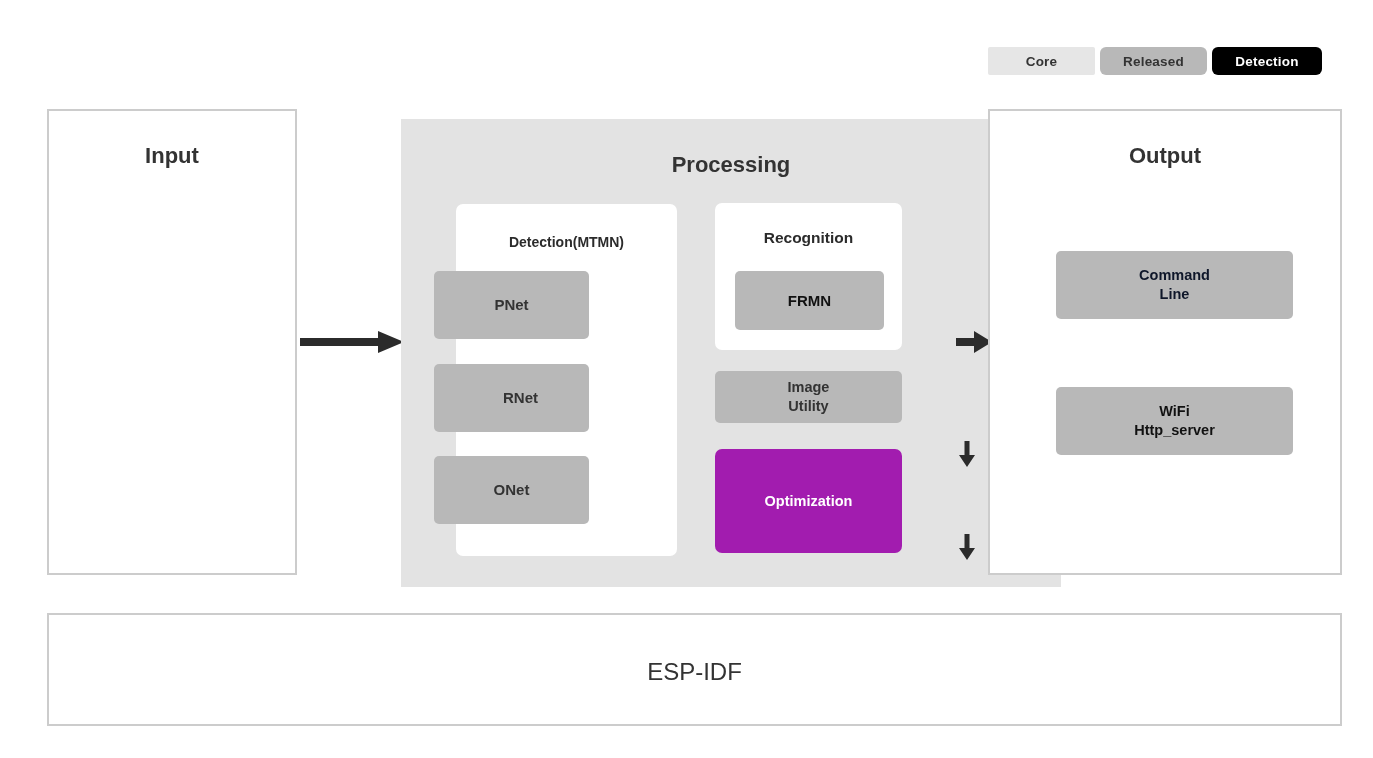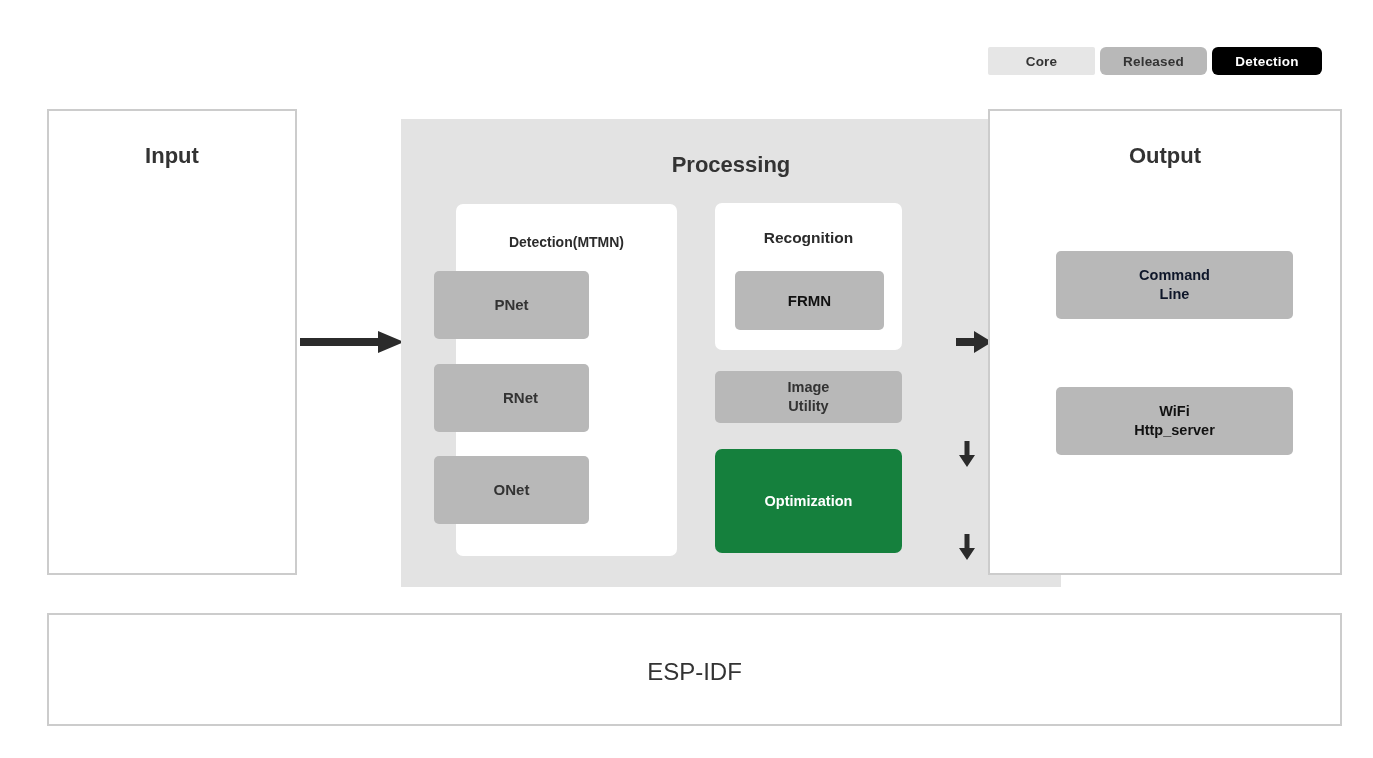--- a/index.html
+++ b/index.html
@@ -127,21 +127,21 @@
     border-radius: 5px;
     display: flex;
     align-items: center;
     justify-content: center;
     text-align: center;
     line-height: 1.28;
   }
   .black-box {
     position: absolute;
     box-sizing: border-box;
-    background: #15803d;
+    background: #a21caf;
     border-radius: 7px;
     display: flex;
     align-items: center;
     justify-content: center;
     text-align: center;
     color: #ffffff;
     line-height: 1.28;
   }
   .white-card {
     position: absolute;

